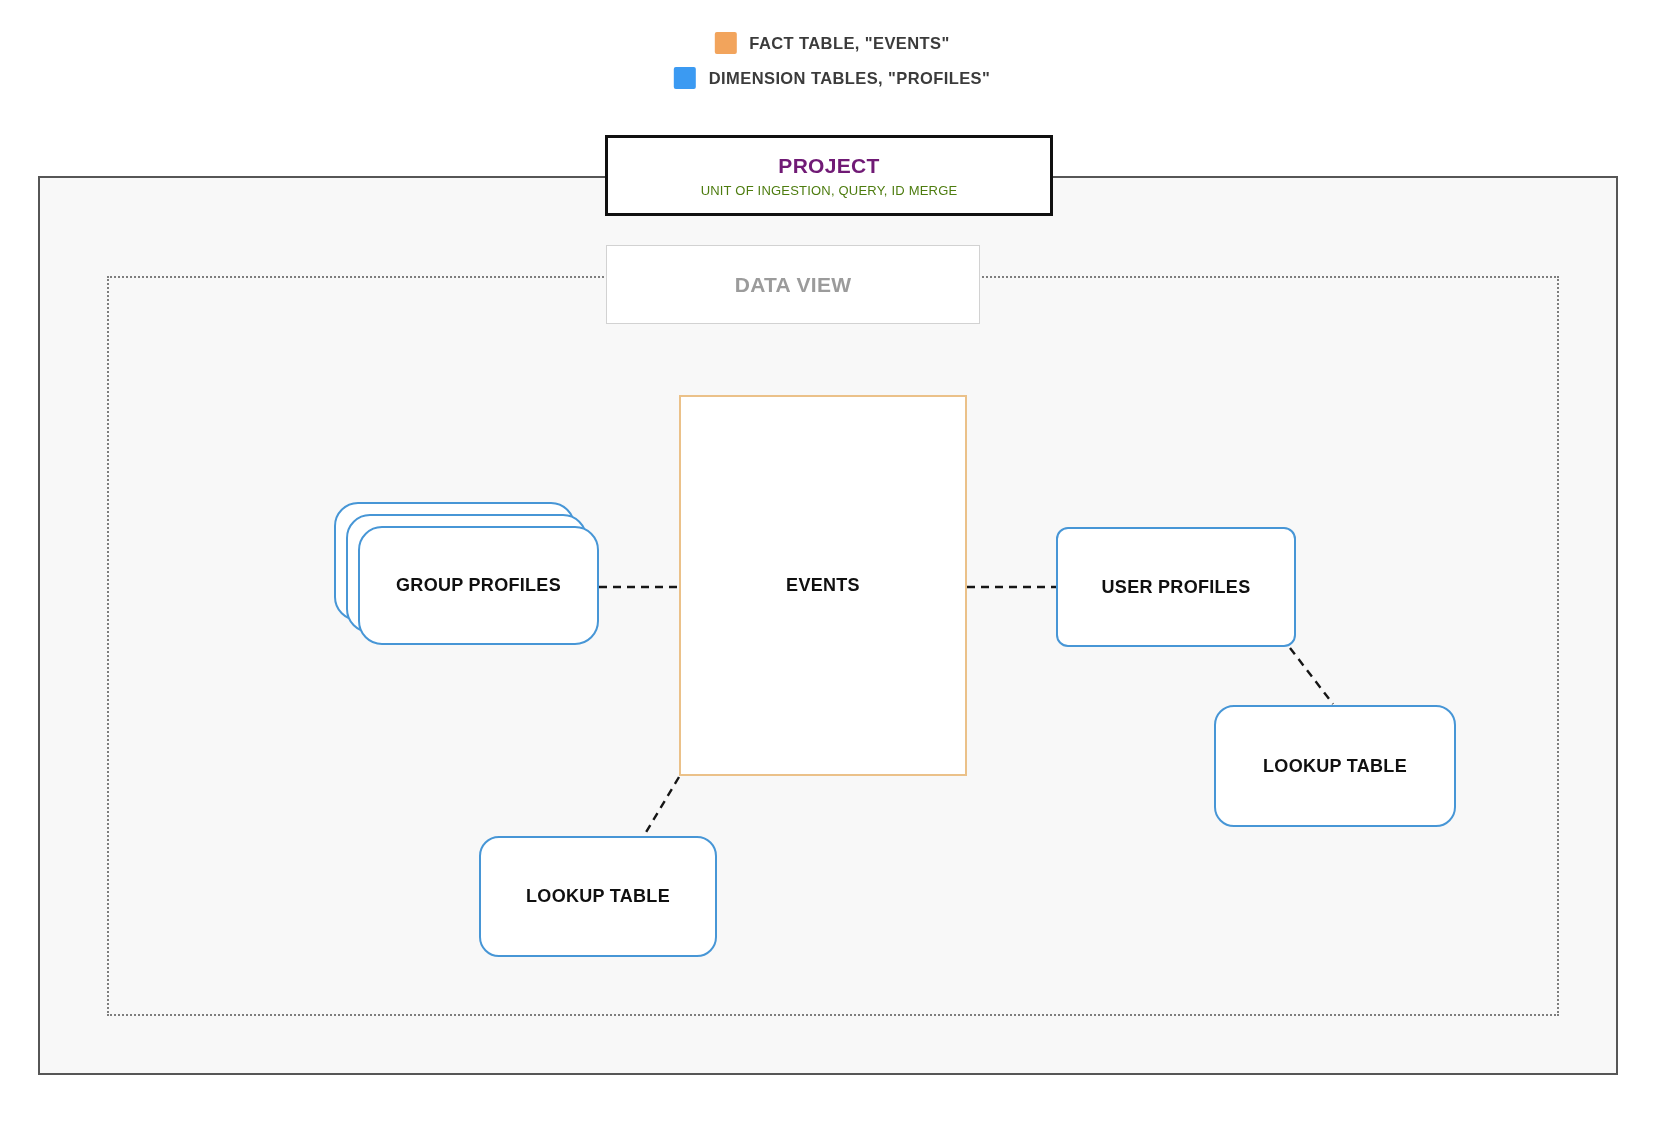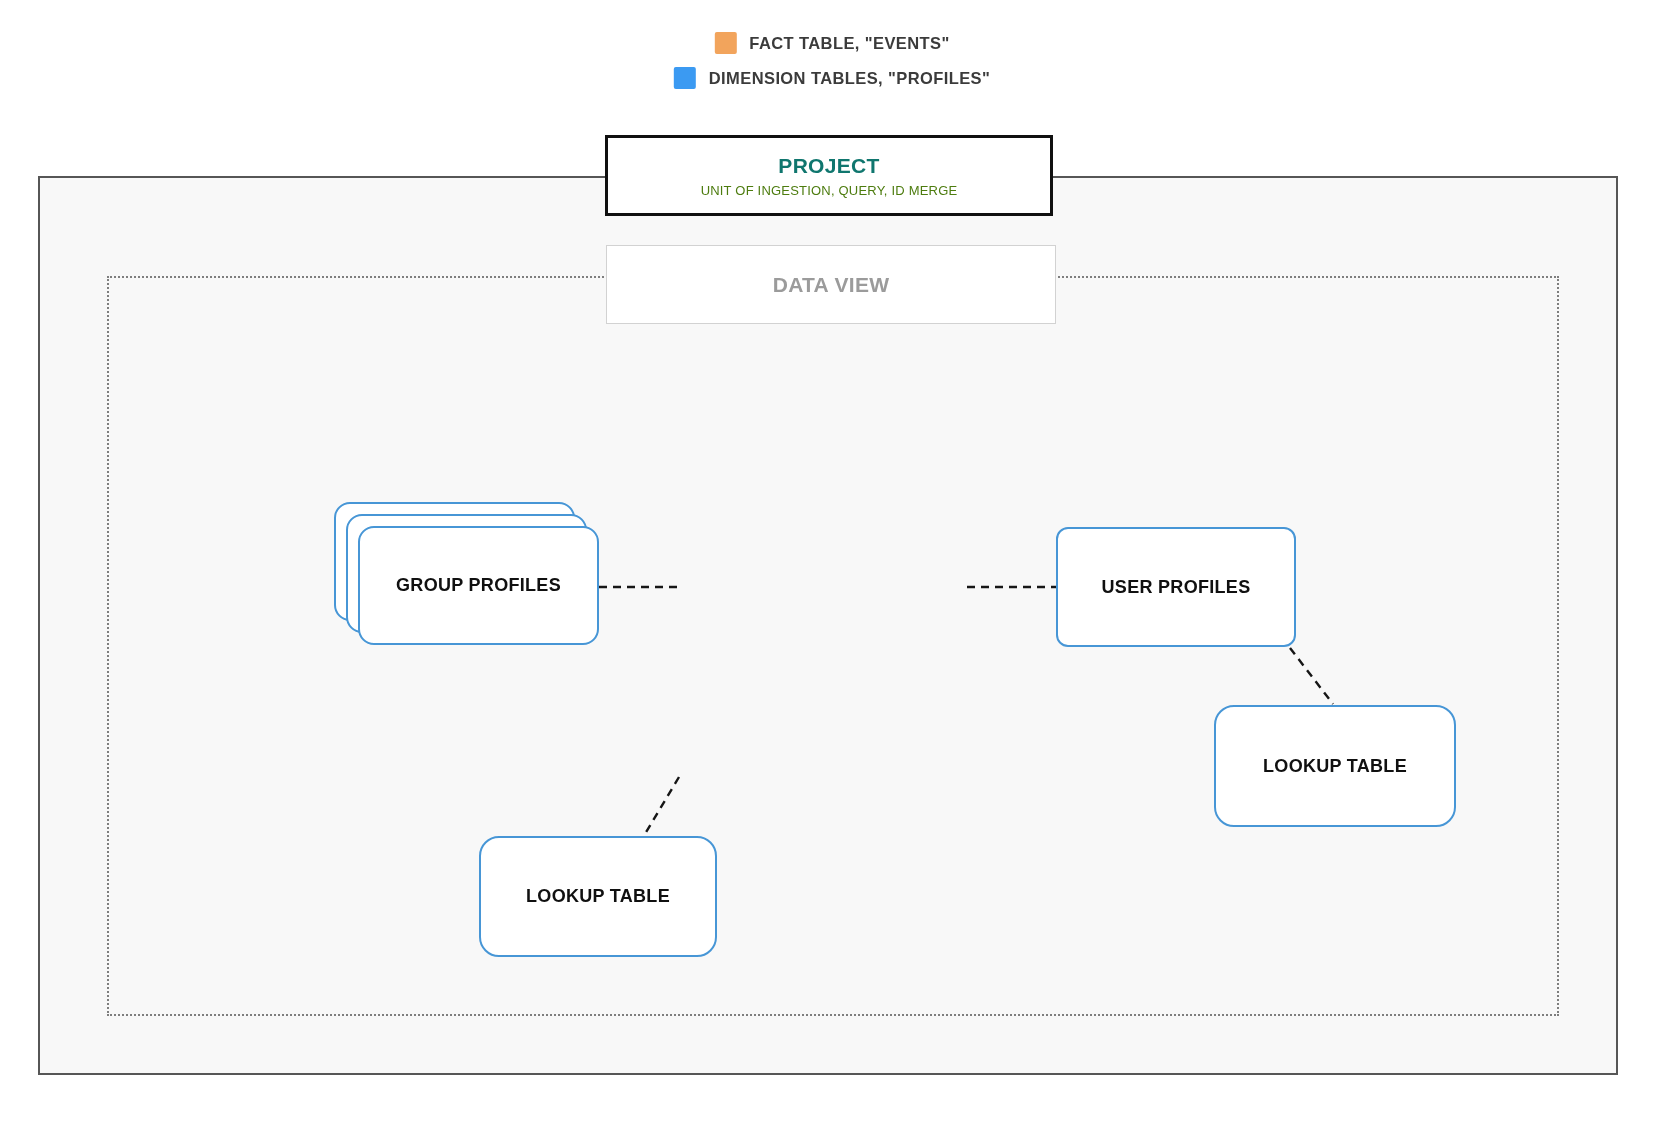--- a/index.html
+++ b/index.html
@@ -83,34 +83,34 @@
     display: flex;
     flex-direction: column;
     align-items: center;
     justify-content: center;
     gap: 5px;
     z-index: 20;
   }
   .project-title {
     font-size: 21px;
     font-weight: 700;
-    color: #0f766e;
+    color: #701a75;
     letter-spacing: 0.3px;
     text-align: center;
   }
   .project-subtitle {
     font-size: 13px;
     color: #4d7c0f;
     letter-spacing: 0.2px;
   }
   .dataview-box {
     position: absolute;
     left: 606px;
     top: 245px;
-    width: 450px;
+    width: 374px;
     height: 79px;
     background: #ffffff;
     border: 1.5px solid #d2d2d2;
     box-sizing: border-box;
     display: flex;
     flex-direction: column;
     align-items: center;
     justify-content: center;
     gap: 2px;
     z-index: 20;
@@ -199,21 +199,21 @@
     width: 265px;
     height: 143px;
     z-index: 10;
   }
   .stack-card {
     position: absolute;
     width: 241px;
     height: 119px;
     background: #ffffff;
     border: 2px solid #4796d6;
-    border-radius: 16px;
+    border-radius: 24px;
     box-sizing: border-box;
     display: flex;
     align-items: center;
     justify-content: center;
   }
   .stack-back  { left: 0;    top: 0; }
   .stack-mid   { left: 12px; top: 12px; }
   .stack-front { left: 24px; top: 24px; }
 </style>
 </head>
@@ -244,20 +244,23 @@
     <div class="dataview-title">DATA VIEW</div>
   </div>
 
   <svg class="connectors" width="1664" height="1128">
     <line class="connector" x1="599" y1="587" x2="679" y2="587"></line>
     <line class="connector" x1="967" y1="587" x2="1056" y2="587"></line>
     <line class="connector" x1="1290" y1="648" x2="1333" y2="704"></line>
     <line class="connector" x1="679" y1="777" x2="645" y2="834"></line>
   </svg>
 
+  <div class="node events-box">
+    <span class="node-label">EVENTS</span>
+  </div>
 
   <div class="group-stack">
     <div class="stack-card stack-back"></div>
     <div class="stack-card stack-mid"></div>
     <div class="stack-card stack-front">
       <span class="node-label">GROUP PROFILES</span>
     </div>
   </div>
 
   <div class="node blue-card user-profiles-box">

